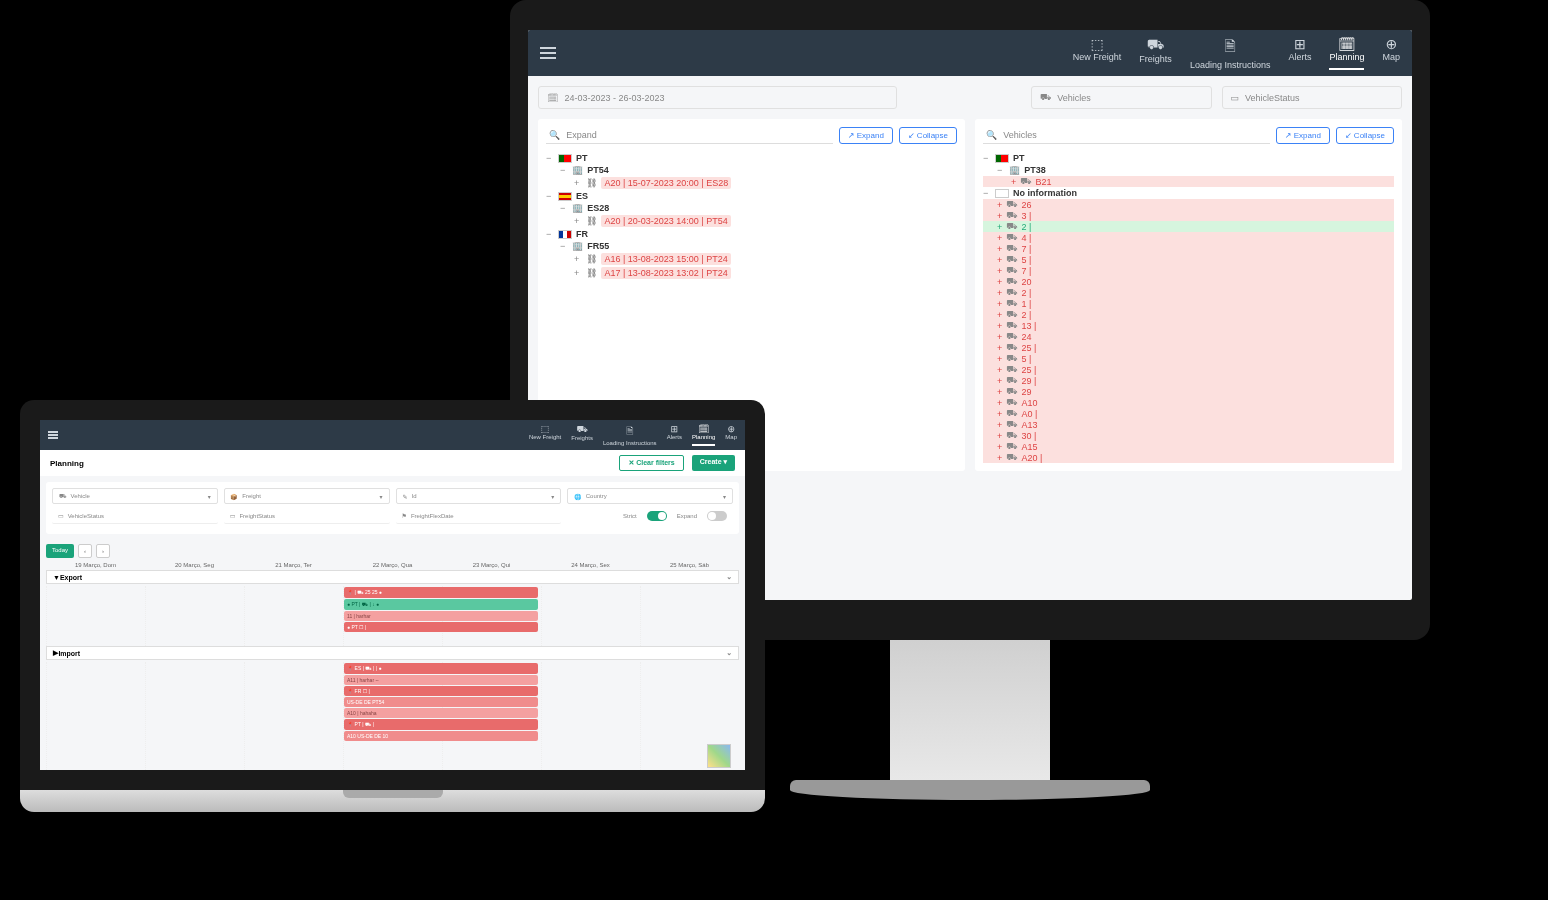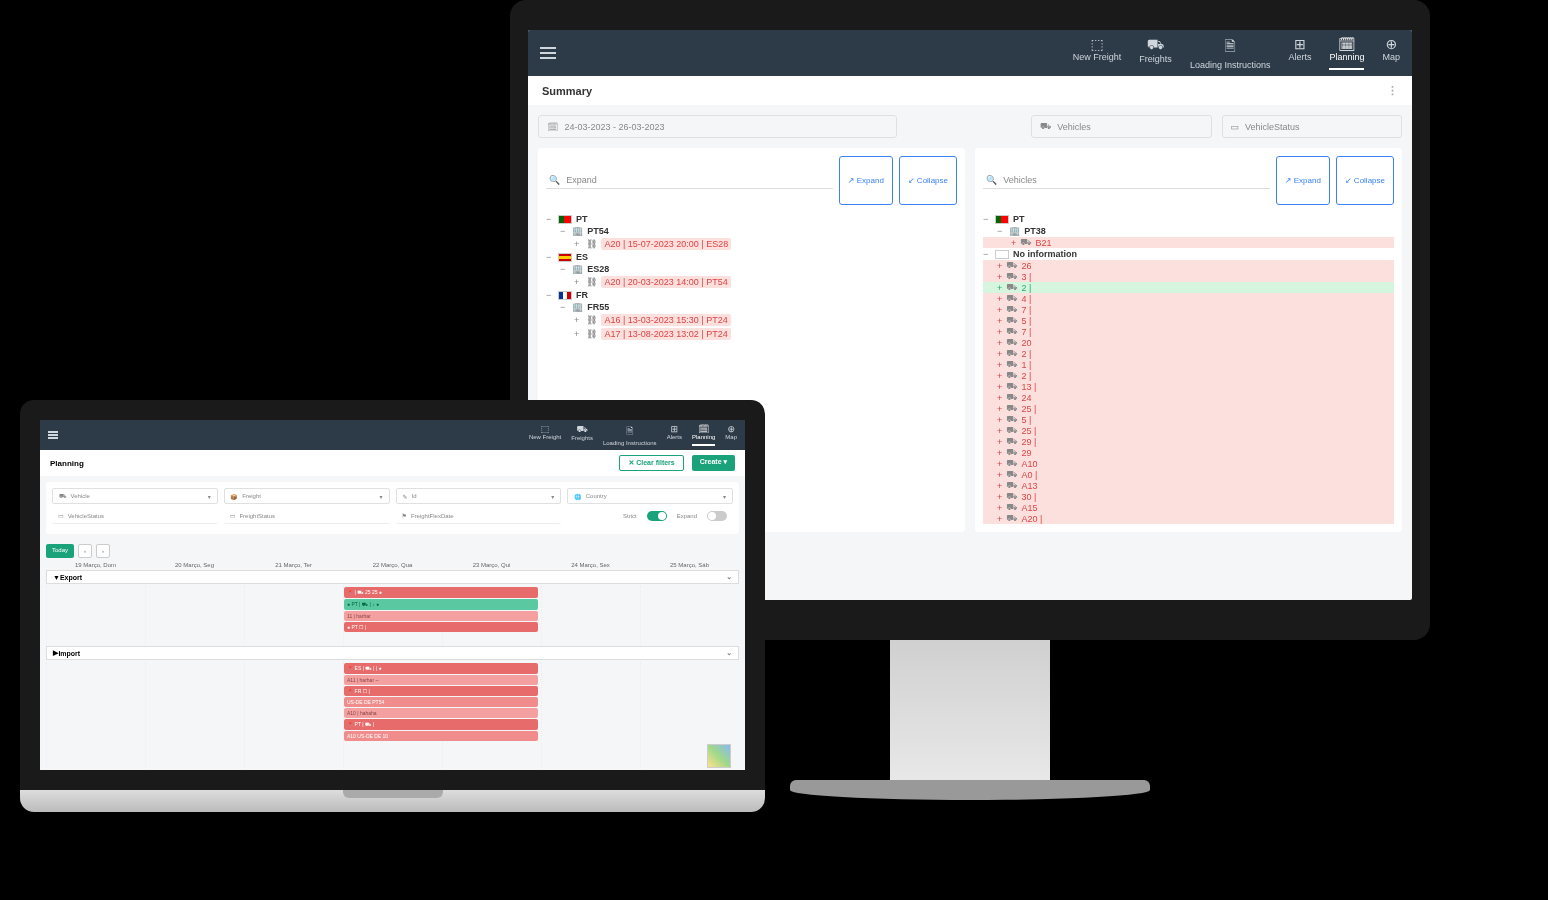--- a/index.html
+++ b/index.html
@@ -32,21 +32,21 @@
 
 
 .page-header { background: #fff; padding: 8px 14px; font-size: 11px; font-weight: bold; color: #333; display: flex; align-items: center; }
 .page-header .dots { margin-left: auto; color: #aaa; cursor: pointer; }
 .content-row { display: flex; gap: 10px; padding: 10px; }
 .panel { background: #fff; border-radius: 3px; flex: 1; padding: 8px; }
 .panel.half { flex: 1; }
 .filter-box { border: 1px solid #e0e0e0; border-radius: 3px; padding: 5px 8px; display: flex; align-items: center; gap: 6px; font-size: 9px; color: #888; flex: 1; }
 .search-row { display: flex; gap: 6px; align-items: center; margin-bottom: 8px; }
 .search-box { flex: 1; border-bottom: 1px solid #ddd; display: flex; align-items: center; gap: 6px; padding: 3px; font-size: 9px; color: #888; }
-.btn-outline { border: 1px solid #3b82f6; color: #3b82f6; background: #fff; font-size: 8px; padding: 19px 8px; border-radius: 3px; cursor: pointer; }
+.btn-outline { border: 1px solid #3b82f6; color: #3b82f6; background: #fff; font-size: 8px; padding: 3px 8px; border-radius: 3px; cursor: pointer; }
 .tree { font-size: 9px; color: #333; }
 .tree-node { padding: 1px 0; display: flex; align-items: center; gap: 4px; white-space: nowrap; }
 .tree-node .tgl { color: #888; width: 8px; cursor: pointer; }
 .tree-node.l1 { padding-left: 0; }
 .tree-node.l2 { padding-left: 14px; }
 .tree-node.l3 { padding-left: 28px; }
 .flag { display: inline-block; width: 14px; height: 9px; border: 1px solid #ccc; }
 .flag-pt { background: linear-gradient(to right, #060 40%, #f00 40%); }
 .flag-es { background: linear-gradient(to bottom, #c00 25%, #fc0 25%, #fc0 75%, #c00 75%); }
 .flag-fr { background: linear-gradient(to right, #039 33%, #fff 33%, #fff 66%, #c00 66%); }
@@ -103,24 +103,20 @@
         <div class="nav-items">
           <div class="nav-item"><span class="ico">⬚</span><span>New Freight</span></div>
           <div class="nav-item"><span class="ico">⛟</span><span>Freights</span></div>
           <div class="nav-item"><span class="ico">🗎</span><span>Loading Instructions</span></div>
           <div class="nav-item"><span class="ico">⊞</span><span>Alerts</span></div>
           <div class="nav-item active"><span class="ico">🗓</span><span>Planning</span></div>
           <div class="nav-item"><span class="ico">⊕</span><span>Map</span></div>
         </div>
       </div>
 
-      <div class="page-header">
-        <span>Summary</span>
-        <span class="dots">⋮</span>
-      </div>
 
       <div class="content-row" style="padding-bottom:0;">
         <div class="filter-box" style="flex:1.05">
           <span>🗓</span>
           <span>24-03-2023 - 26-03-2023</span>
         </div>
         <div style="flex:0.35"></div>
         <div class="filter-box" style="flex:0.5">
           <span class="truck-ico"></span>
           <span>Vehicles</span>
@@ -156,21 +152,21 @@
                 <b>ES</b>
               </div>
               <div class="tree-node l2"><span class="tgl">−</span>🏢 <b>ES28</b></div>
               <div class="tree-node l3"><span class="tgl">+</span>⛓ <span class="item-red">A20 | 20-03-2023 14:00 | PT54</span></div>
               <div class="tree-node l1">
                 <span class="tgl">−</span>
                 <span class="flag flag-fr"></span> 
                 <b>FR</b>
               </div>
               <div class="tree-node l2"><span class="tgl">−</span>🏢 <b>FR55</b></div>
-              <div class="tree-node l3"><span class="tgl">+</span>⛓ <span class="item-red">A16 | 13-03-2023 15:30 | PT24</span></div>
+              <div class="tree-node l3"><span class="tgl">+</span>⛓ <span class="item-red">A16 | 13-08-2023 15:00 | PT24</span></div>
               <div class="tree-node l3"><span class="tgl">+</span>⛓ <span class="item-red">A17 | 13-08-2023 13:02 | PT24</span></div>
             </div>
         </div>
 
         <div class="panel half">
           <div class="search-row">
             <div class="search-box">
                 <span>🔍</span>
                 <span>Vehicles</span>
               </div>

